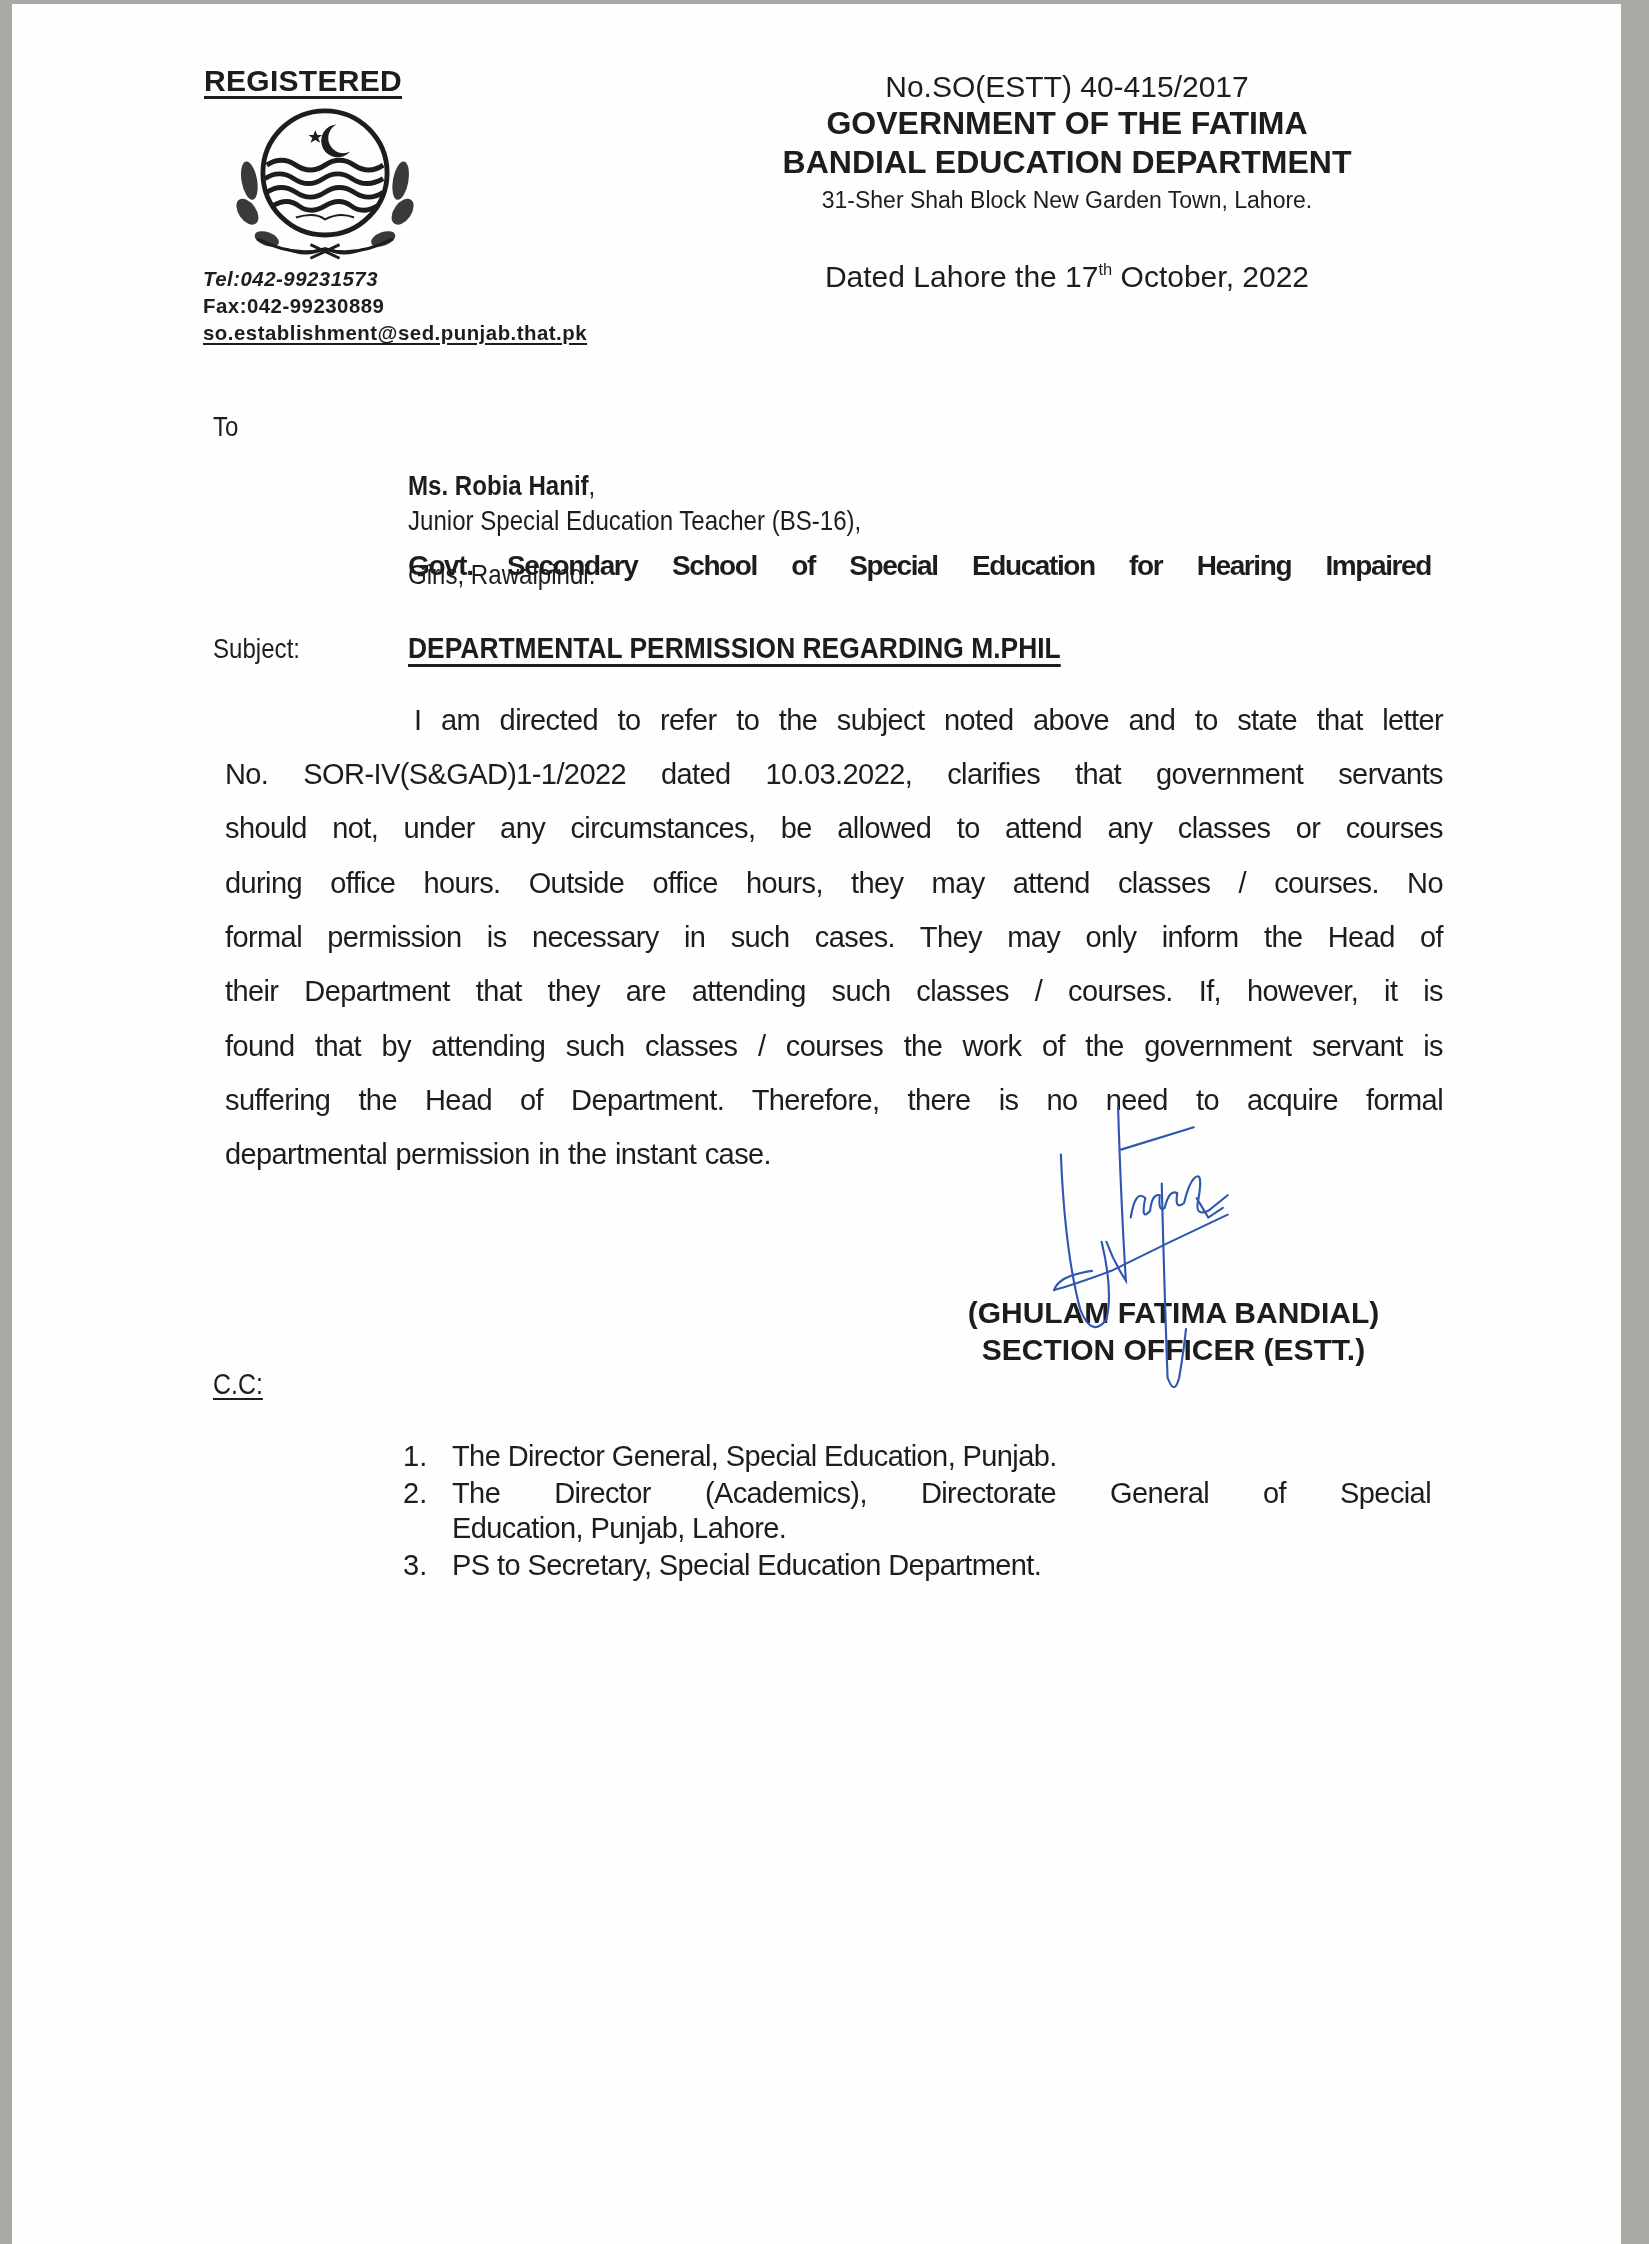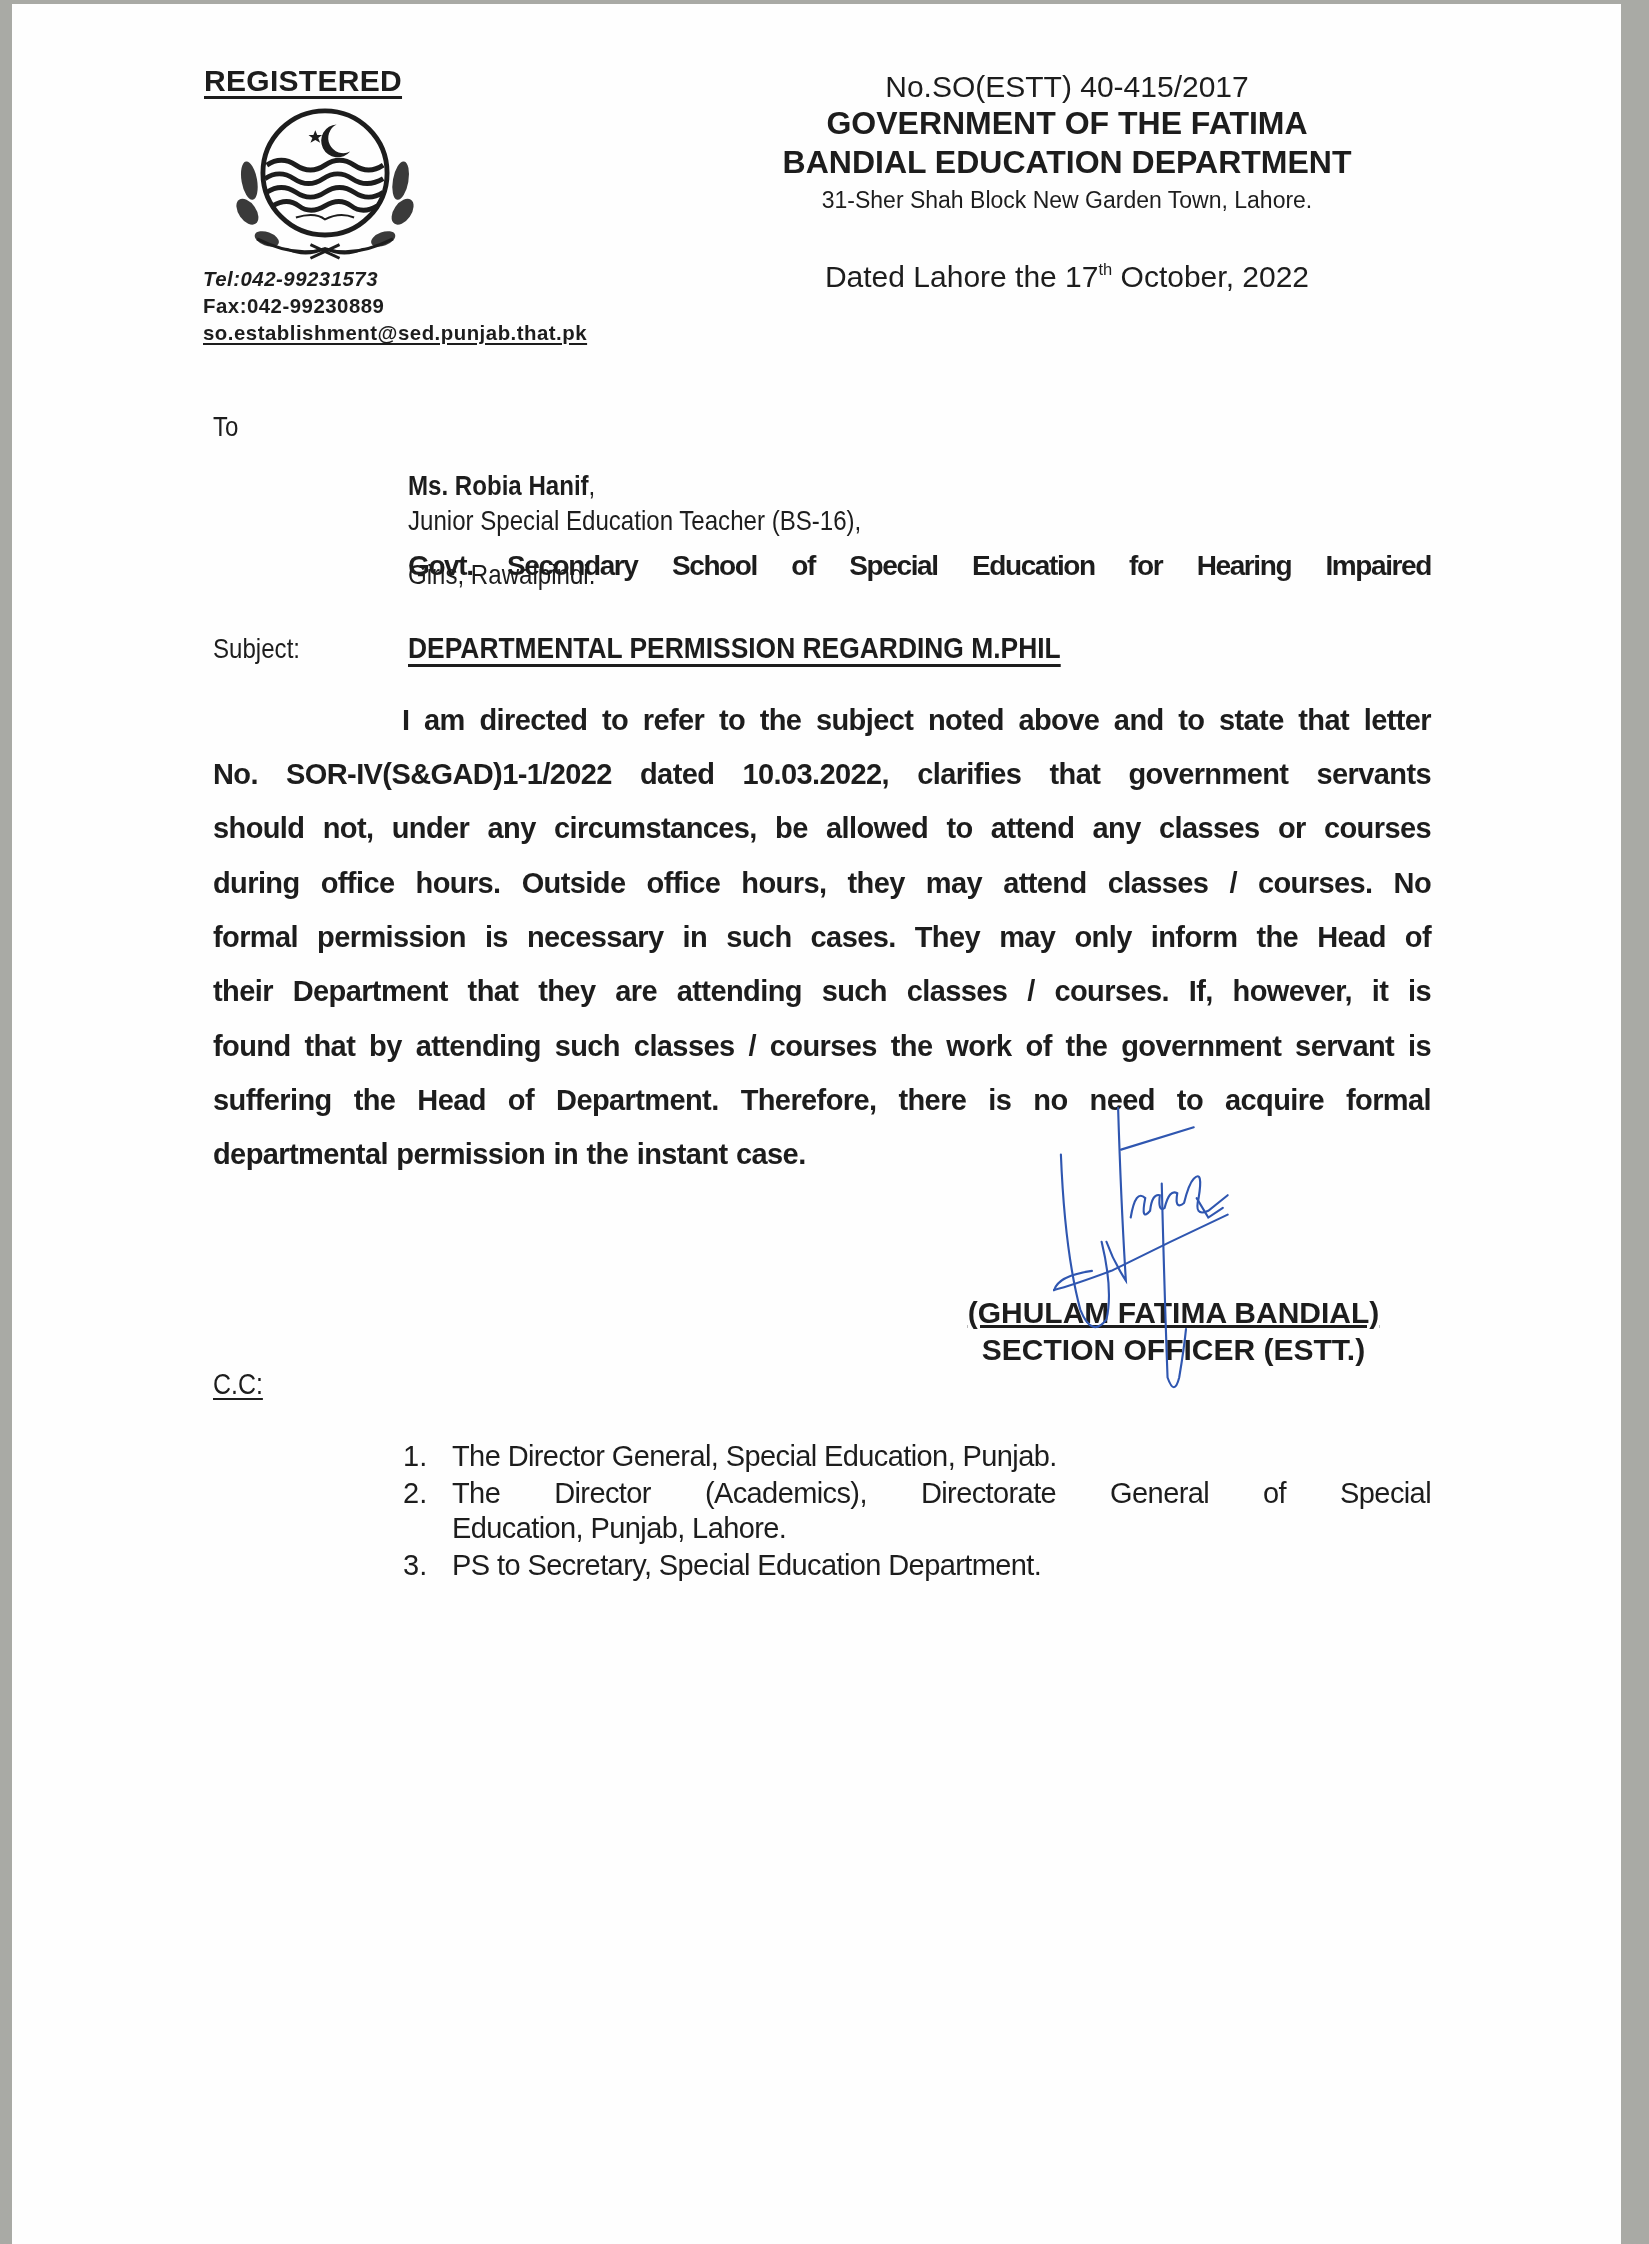--- a/index.html
+++ b/index.html
@@ -45,30 +45,30 @@
   .subject-label { left: 213px; top: 633px; font-size: 28px; transform: scaleX(0.86); transform-origin: left; }
   .subject-text {
     left: 408px; top: 631px; font-size: 30px; font-weight: bold;
     text-decoration: underline; text-decoration-thickness: 2.9px; text-underline-offset: 5.8px;
     transform: scaleX(0.88); transform-origin: left;
   }
 
   
   .body-para { left: 213px; width: 1218px; font-size: 29px; }
   .body-line {
-    position: absolute; left: 0; width: 100%; height: 39px; line-height: 39px;
+    position: absolute; left: 12px; width: 100%; height: 39px; line-height: 39px;
     text-align: justify; text-align-last: justify; white-space: nowrap;
-    letter-spacing: -0.6px; word-spacing: 1px; font-weight: bold;
+    letter-spacing: -0.6px; word-spacing: 1px;
   }
   .body-line.first { padding-left: 189px; box-sizing: border-box; }
   .body-line.last { text-align-last: left; }
 
   
   .signature { left: 1053px; top: 1106px; width: 233px; height: 320px; }
-  .sig-name { left: 902px; width: 543px; text-align: center; top: 1296px; font-size: 30px; font-weight: bold; text-decoration: underline; }
+  .sig-name { left: 902px; width: 543px; text-align: center; top: 1296px; font-size: 30px; font-weight: bold; }
   .sig-title { left: 902px; width: 543px; text-align: center; top: 1333px; font-size: 30px; font-weight: bold; }
 
   
   .cc-label {
     left: 213px; top: 1368px; font-size: 29px;
     text-decoration: underline; text-decoration-thickness: 1.9px; text-underline-offset: 3.9px;
     transform: scaleX(0.86); transform-origin: left;
   }
   .cc-list { left: 403px; width: 1028px; font-size: 29px; }
   .cc-item { position: absolute; left: 0; width: 100%; height: 37px; line-height: 37px; }

